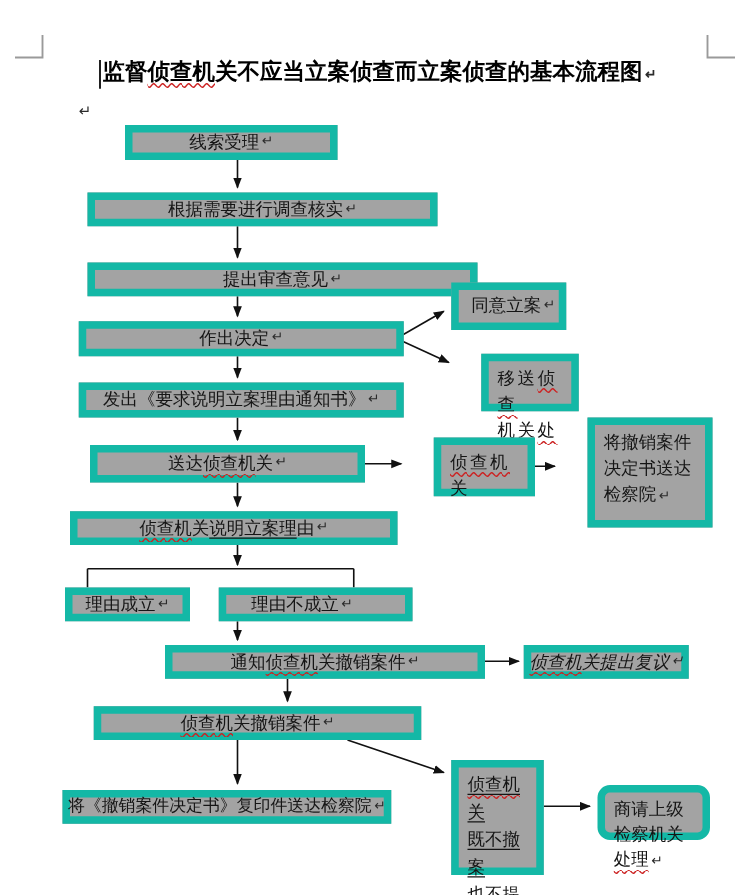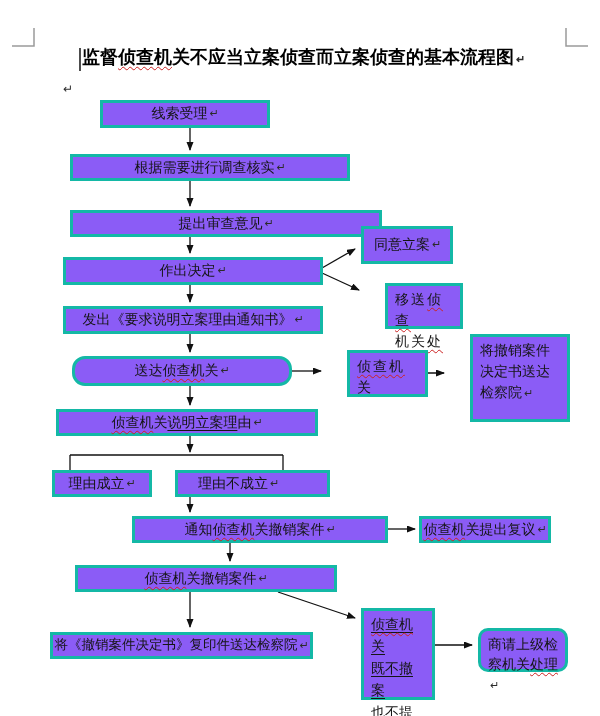--- a/index.html
+++ b/index.html
@@ -5,22 +5,22 @@
   html,body { margin:0; padding:0; background:#ffffff; }
   .canvas {
     position:relative; width:600px; height:716px; background:#ffffff;
     font-family:"Liberation Sans", sans-serif; color:#151515; overflow:hidden;
   }
   .doc-title {
     position:absolute; left:82px; top:45px; font-size:18px; font-weight:bold;
     letter-spacing:0px; white-space:nowrap; color:#000;
   }
   .node {
-    position:absolute; box-sizing:border-box; background:#8b5cf6;
-    border:3px solid #14b8a6; font-size:14px; line-height:1.4;
+    position:absolute; box-sizing:border-box; background:#a3a3a3;
+    border:6px solid #14b8a6; font-size:14px; line-height:1.4;
     display:flex; align-items:center; justify-content:center;
     text-align:center; white-space:nowrap;
   }
   .node.block {
     display:block; text-align:left; white-space:normal; padding:3px 7px;
   }
   .node.align-left { justify-content:flex-start; padding-left:10px; text-align:left; }
   .line { display:block; }
   .spaced { letter-spacing:2px; }
   .lh21 { line-height:21px;margin-left:20px; }
@@ -119,21 +119,21 @@
   <div class="node block lh21" style="left:365px; top:283px; width:78px; height:46px;">
     <span class="line spaced"><span>移送</span><span class="rw">侦查</span></span>
     <span class="line spaced"><span>机关</span><span class="rw">处理</span><span class="pm">↵</span></span>
   </div>
 
   <div class="node" style="left:63px; top:306px; width:260px; height:28px;">
     <span>发出《要求说明立案理由通知书》</span>
       <span class="pm">↵</span>
   </div>
 
-  <div class="node" style="left:72px; top:356px; width:220px; height:30px;border-radius:13px;">
+  <div class="node" style="left:72px; top:356px; width:220px; height:30px;">
     <span><span>送达</span><span class="rw">侦查机</span><span>关</span></span>
       <span class="pm">↵</span>
   </div>
 
   <div class="node block lh21" style="left:327px; top:350px; width:81px; height:47px;">
     <span class="line spaced"><span class="rw">侦查机</span><span>关</span></span>
   </div>
 
   <div class="node block lh21" style="left:450px; top:334px; width:100px; height:88px;">
     <span>将撤销案件决定书送达检察院</span><span class="pm">↵</span>
@@ -152,21 +152,21 @@
   <div class="node align-left" style="left:175px; top:470px; width:155px; height:27px; padding-left:20px;">
     <span>理由不成立</span>
       <span class="pm">↵</span>
   </div>
 
   <div class="node" style="left:132px; top:516px; width:256px; height:27px;">
     <span><span>通知</span><span class="rw">侦查机</span><span>关撤销案件</span></span>
       <span class="pm">↵</span>
   </div>
 
-  <div class="node" style="left:419px; top:516px; width:132px; height:27px;">
+  <div class="node" style="left:419px; top:516px; width:132px; height:27px;font-style:italic;">
     <span><span class="rw">侦查机</span><span>关提出复议</span></span>
       <span class="pm">↵</span>
   </div>
 
   <div class="node" style="left:75px; top:565px; width:262px; height:27px;">
     <span><span class="rw">侦查机</span><span>关撤销案件</span></span>
       <span class="pm">↵</span>
   </div>
 
   <div class="node" style="left:50px; top:632px; width:263px; height:27px; font-size:13.5px;">

